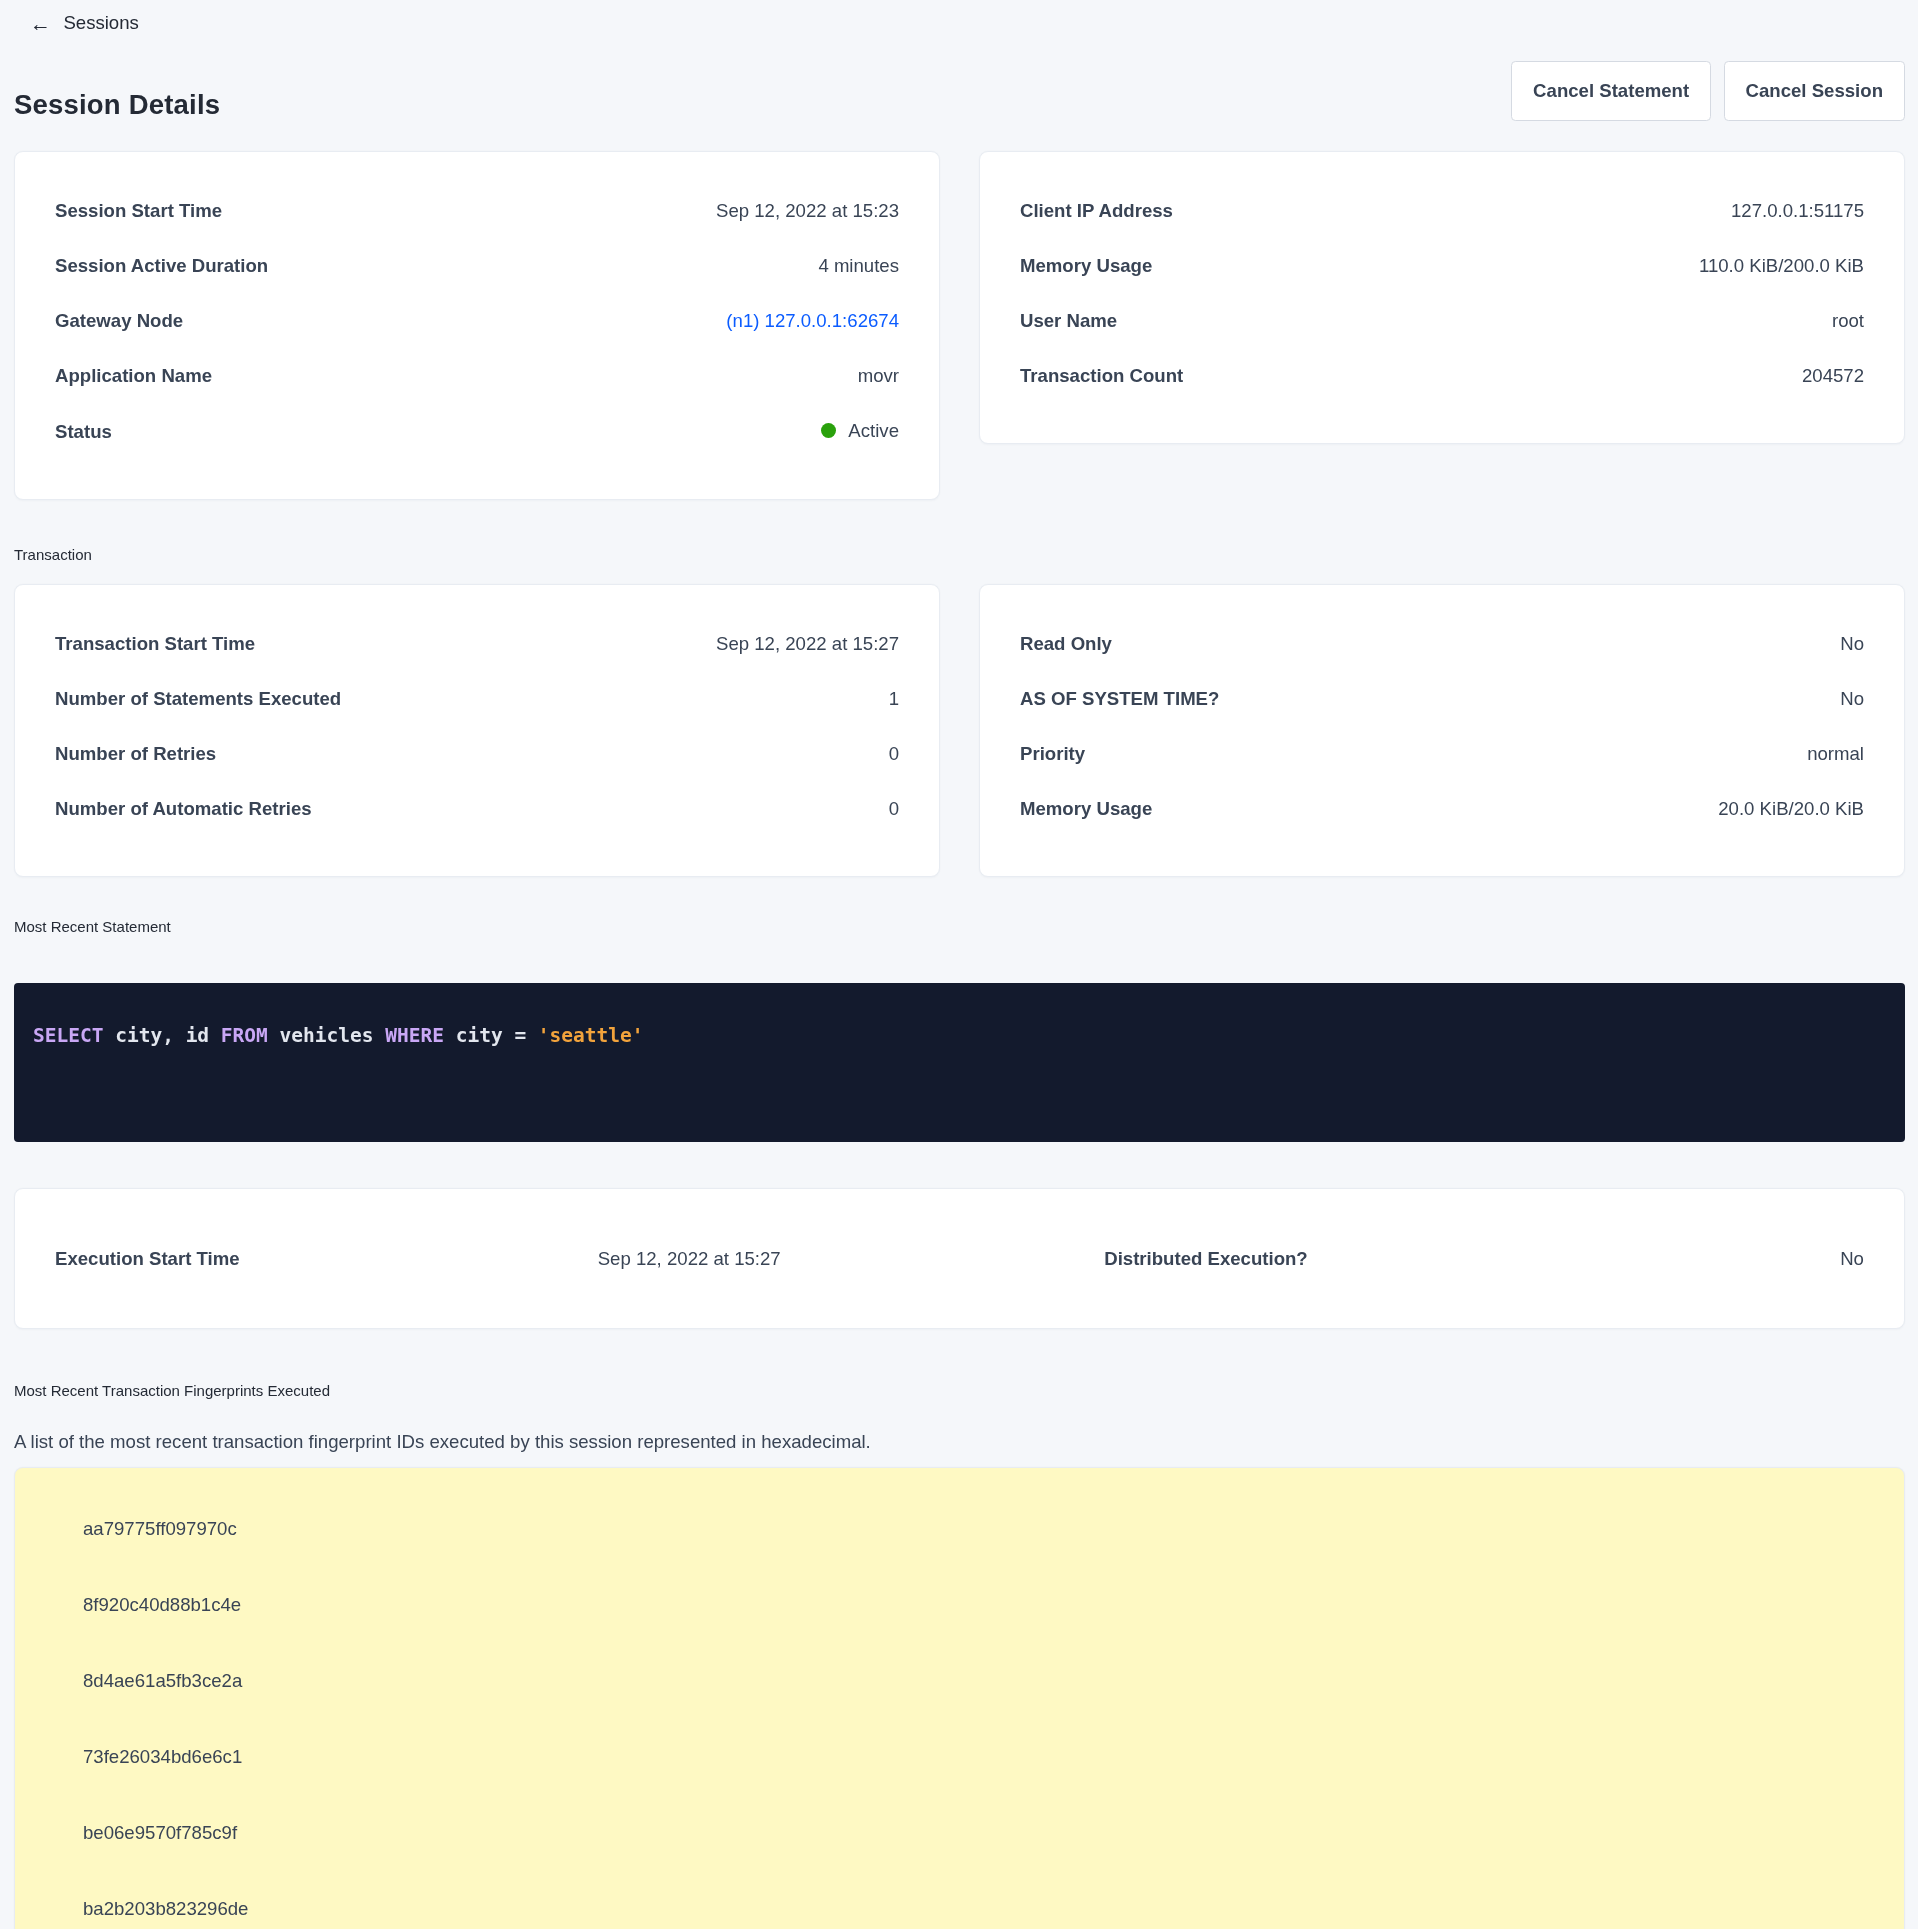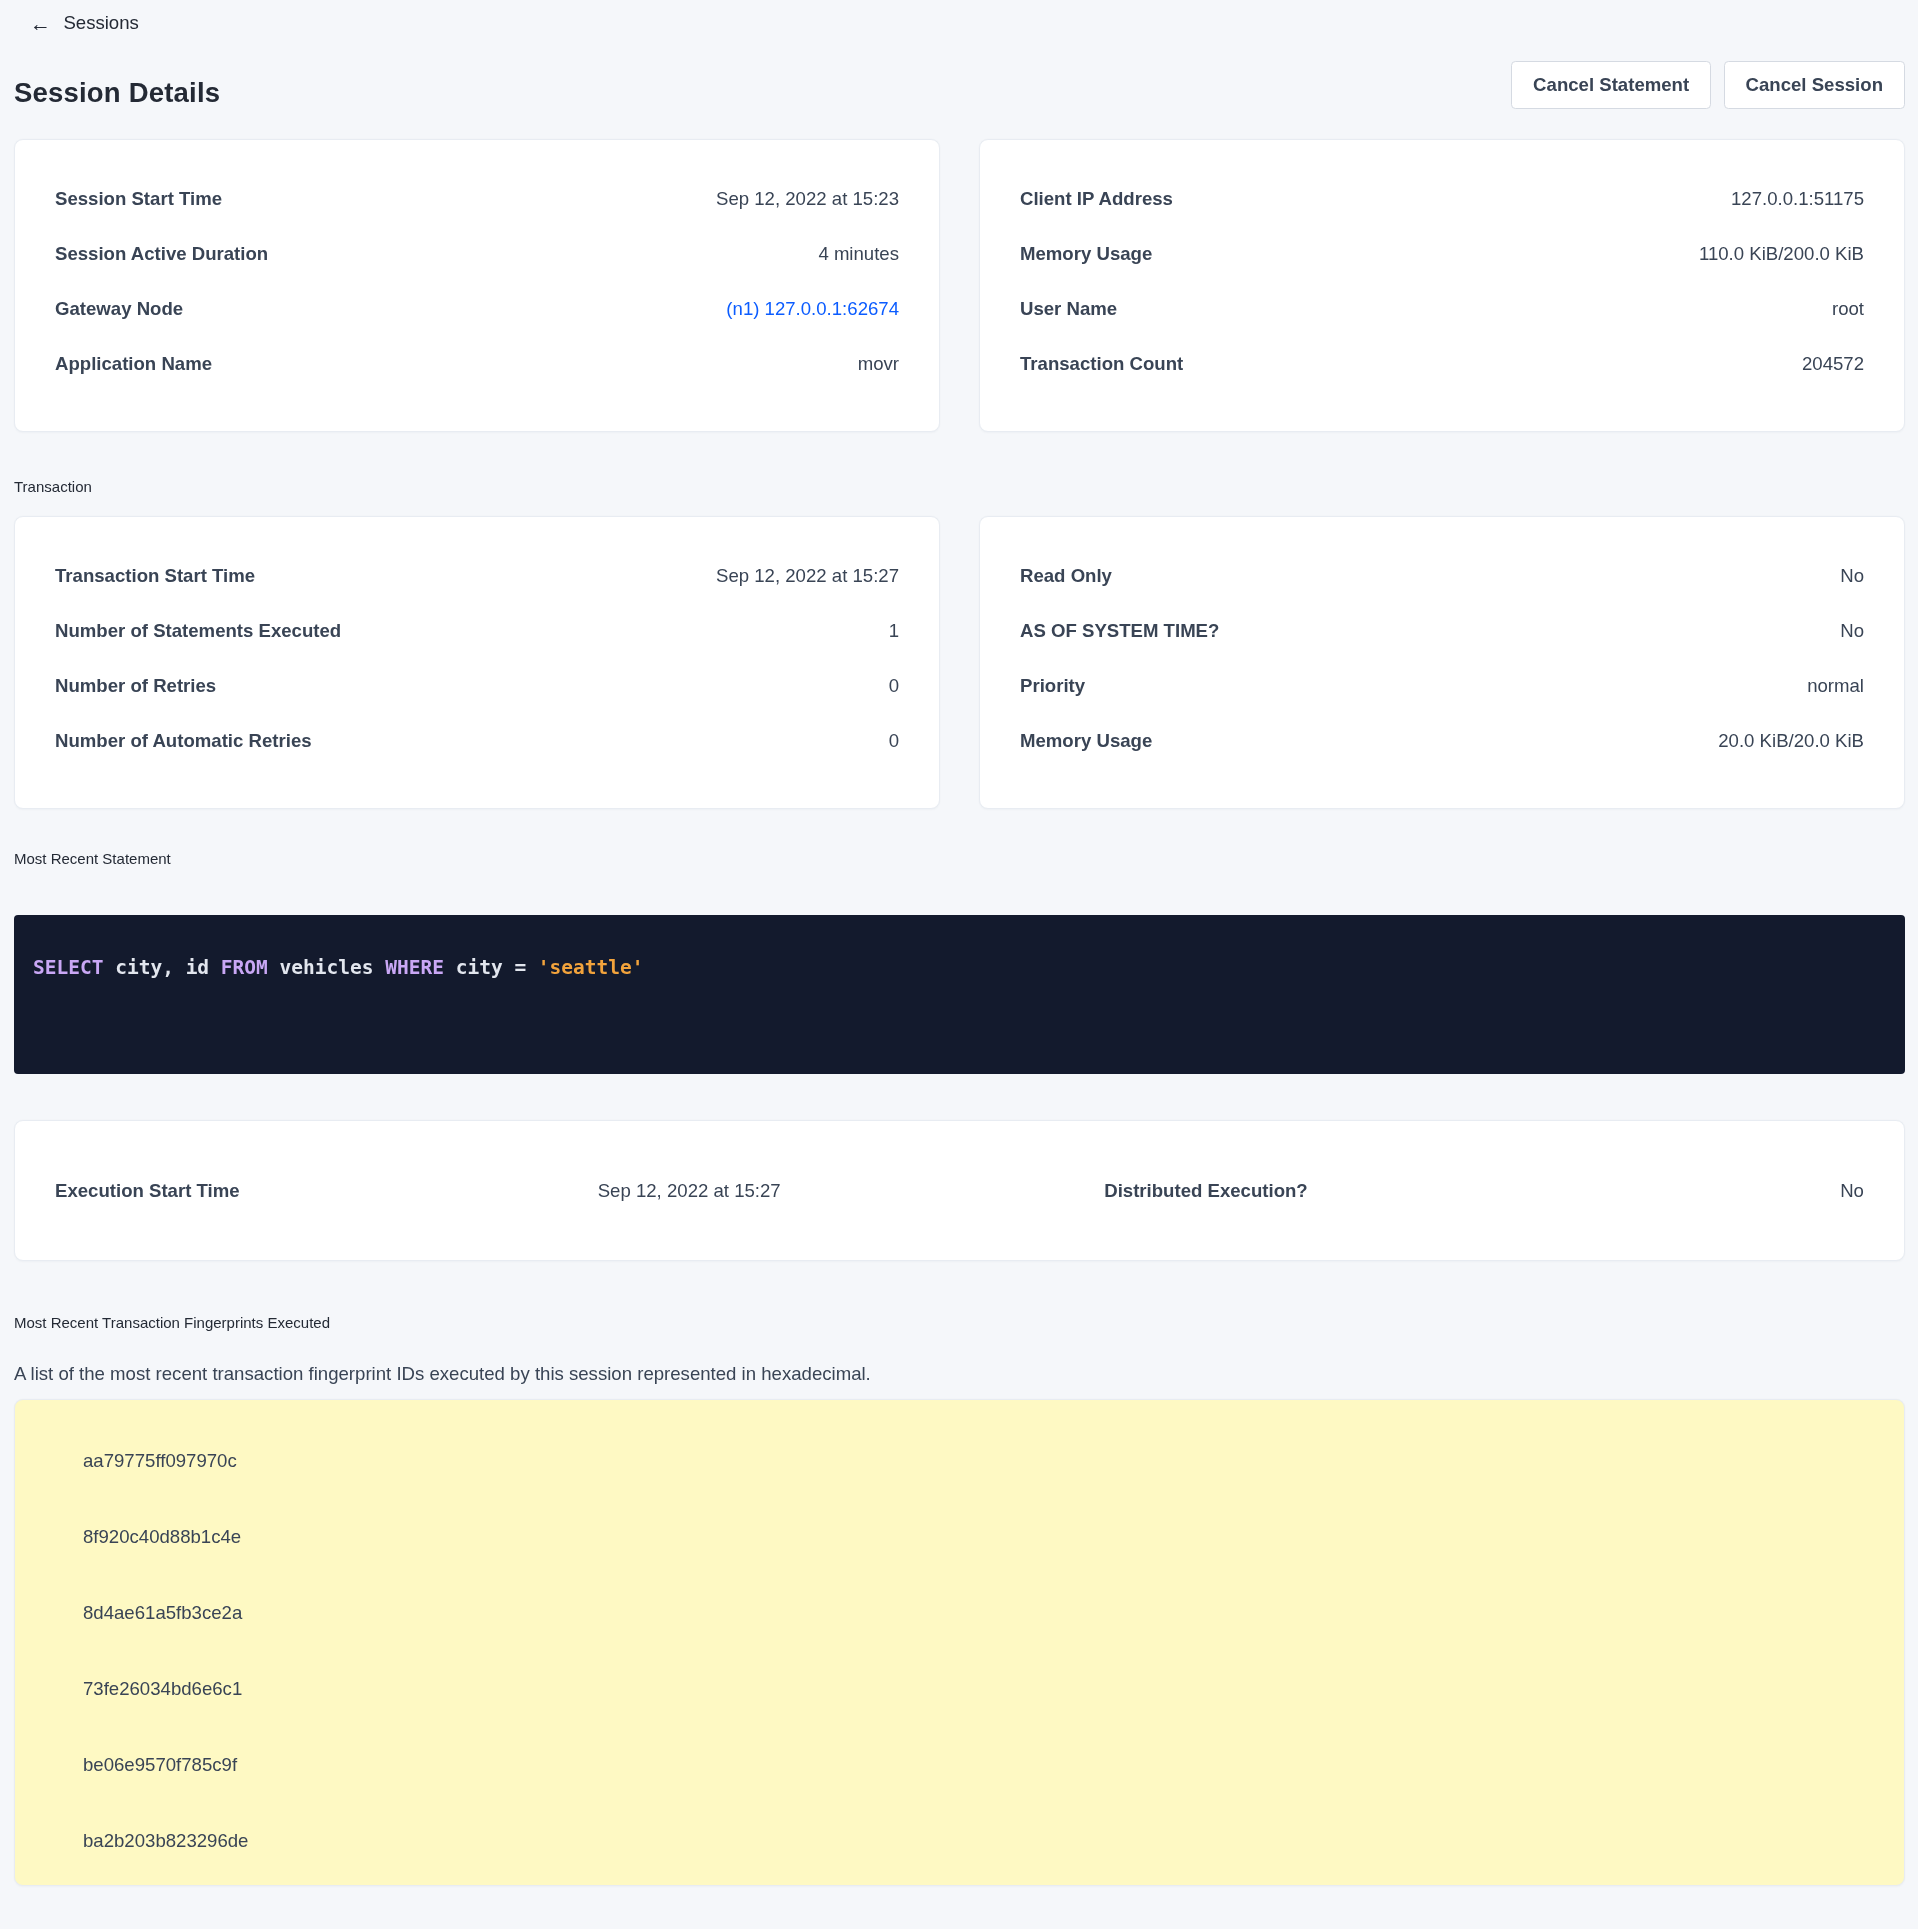--- a/index.html
+++ b/index.html
@@ -36,21 +36,21 @@
     font-size: 27.5px;
     font-weight: 700;
     color: #242a35;
     letter-spacing: 0.2px;
   }
   .btn-group { display: flex; gap: 12.4px; }
   .btn {
     background: #ffffff;
     border: 0.9px solid #d5dae2;
     border-radius: 4.4px;
-    height: 48px;
+    height: 60px;
     padding: 0 21px;
     font-family: "Liberation Sans", sans-serif;
     font-size: 18.6px;
     font-weight: 700;
     color: #394455;
     cursor: pointer;
     display: inline-flex;
     align-items: center;
   }
 
@@ -191,20 +191,27 @@
       <span class="kv-value">4 minutes</span>
     </div>
     <div class="kv-row">
       <span class="kv-label">Gateway Node</span>
       <span class="kv-value link">(n1) 127.0.0.1:62674</span>
     </div>
     <div class="kv-row">
       <span class="kv-label">Application Name</span>
       <span class="kv-value">movr</span>
     </div>
+    <div class="kv-row">
+      <span class="kv-label">Status</span>
+      <span class="kv-value status-value">
+        <span class="status-dot"></span>
+        <span>Active</span>
+      </span>
+    </div>
   </div>
 
   <div class="card">
     <div class="kv-row">
       <span class="kv-label">Client IP Address</span>
       <span class="kv-value">127.0.0.1:51175</span>
     </div>
     <div class="kv-row">
       <span class="kv-label">Memory Usage</span>
       <span class="kv-value">110.0 KiB/200.0 KiB</span>

